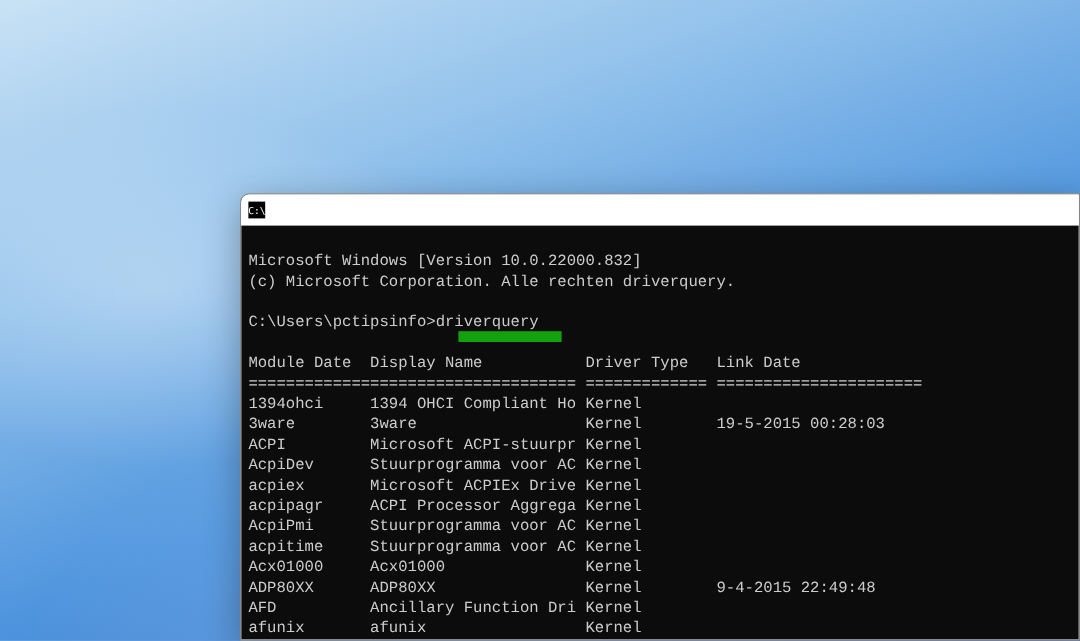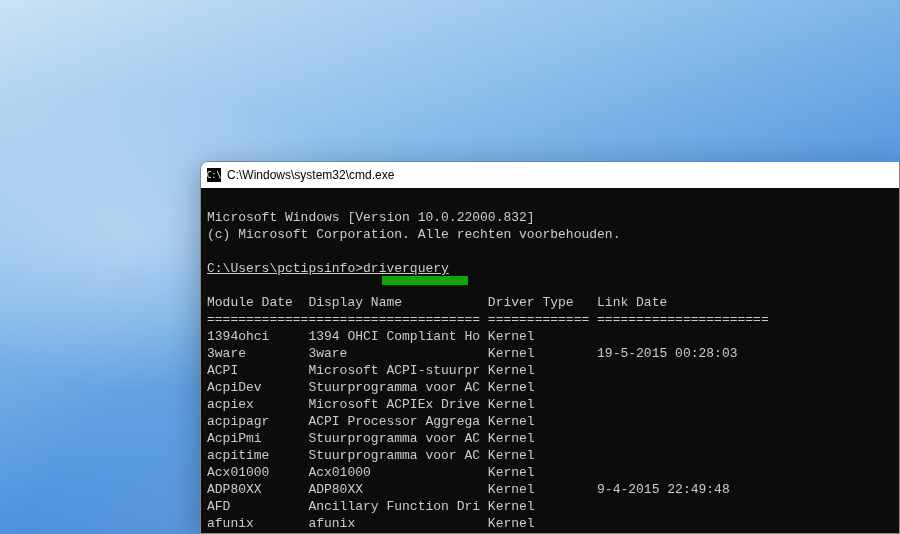--- a/index.html
+++ b/index.html
@@ -59,44 +59,43 @@
       background: #0c0c0c;
       color: #cccccc;
       font-family: Consolas, "Courier New", monospace;
       font-size: 13px;
       line-height: 17px;
       padding: 4px 6px;
       height: calc(100% - 26px);
       white-space: pre;
       overflow: hidden;
     }
-    .prompt-line { position: relative; text-decoration: underline; }
+    .prompt-line { position: relative; }
     .highlight {
       position: absolute;
       background: #13a10e;
       height: 9px;
       width: 86px;
       left: 175px;
       top: 15px;
     }
     .row { white-space: pre; }
   </style>
 </head>
 <body>
 
 <div class="wallpaper"></div>
 
 <div class="terminal">
   <div class="titlebar">
     <span class="titlebar-icon">C:\</span>
-    <span class="titlebar-text">C:\Windows\system32\cmd.exe</span>
   </div>
   <div class="console">
 <span class="row">Microsoft Windows [Version 10.0.22000.832]</span>
-<span class="row">(c) Microsoft Corporation. Alle rechten voorbehouden.</span>
+<span class="row">(c) Microsoft Corporation. Alle rechten driverquery.</span>
 
 <span class="prompt-line"><span>C:\Users\pctipsinfo&gt;</span><span>driverquery</span><span class="highlight"></span></span>
 
 <span id="header-row" class="row">Module Date  Display Name           Driver Type   Link Date</span>
 <span id="sep-row" class="row">=================================== ============= ======================</span>
 <span id="data-rows">1394ohci     1394 OHCI Compliant Ho Kernel        
 3ware        3ware                  Kernel        19-5-2015 00:28:03
 ACPI         Microsoft ACPI-stuurpr Kernel        
 AcpiDev      Stuurprogramma voor AC Kernel        
 acpiex       Microsoft ACPIEx Drive Kernel        

